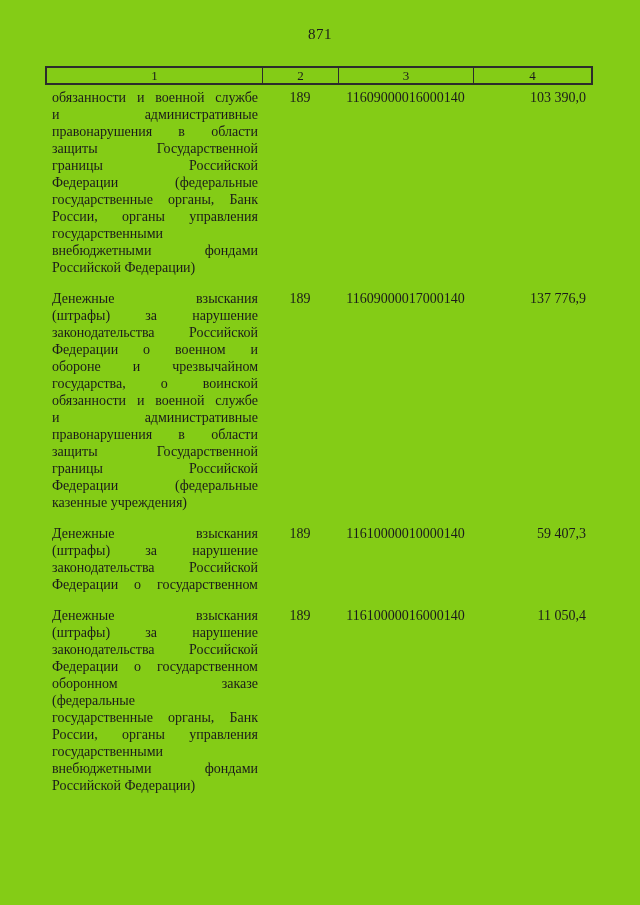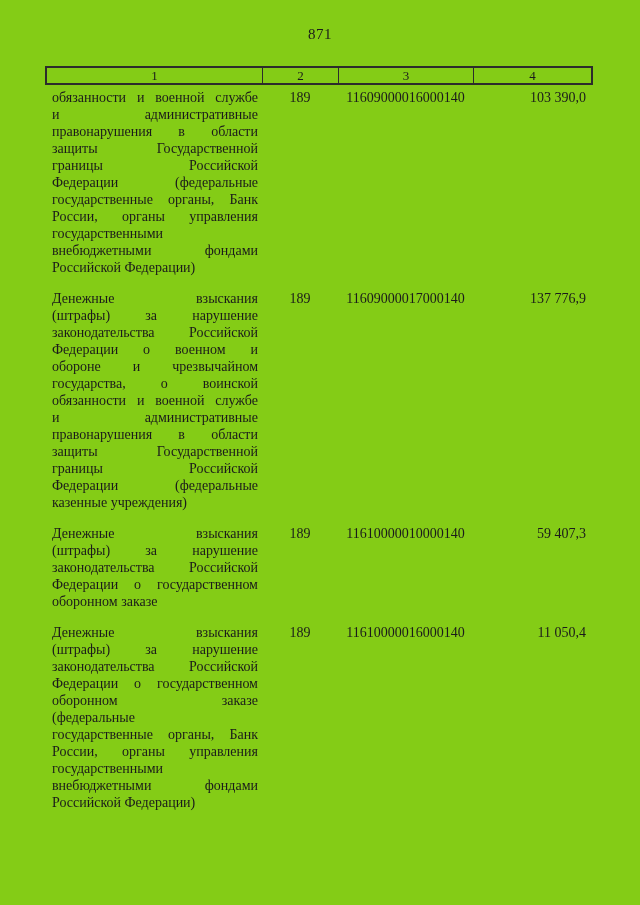--- a/index.html
+++ b/index.html
@@ -232,21 +232,20 @@
             </div>
             <div class="line just">
               <span>законодательства</span>
               <span>Российской</span>
             </div>
             <div class="line just">
               <span>Федерации</span>
               <span>о</span>
               <span>государственном</span>
             </div>
-            <div class="line">оборонном заказе</div>
           </div>
           <div class="c2">189</div>
           <div class="c3">11610000010000140</div>
           <div class="c4">59 407,3</div>
         </div>
         <div class="row">
           <div class="c1">
             <div class="line just">
               <span>Денежные</span>
               <span>взыскания</span>

